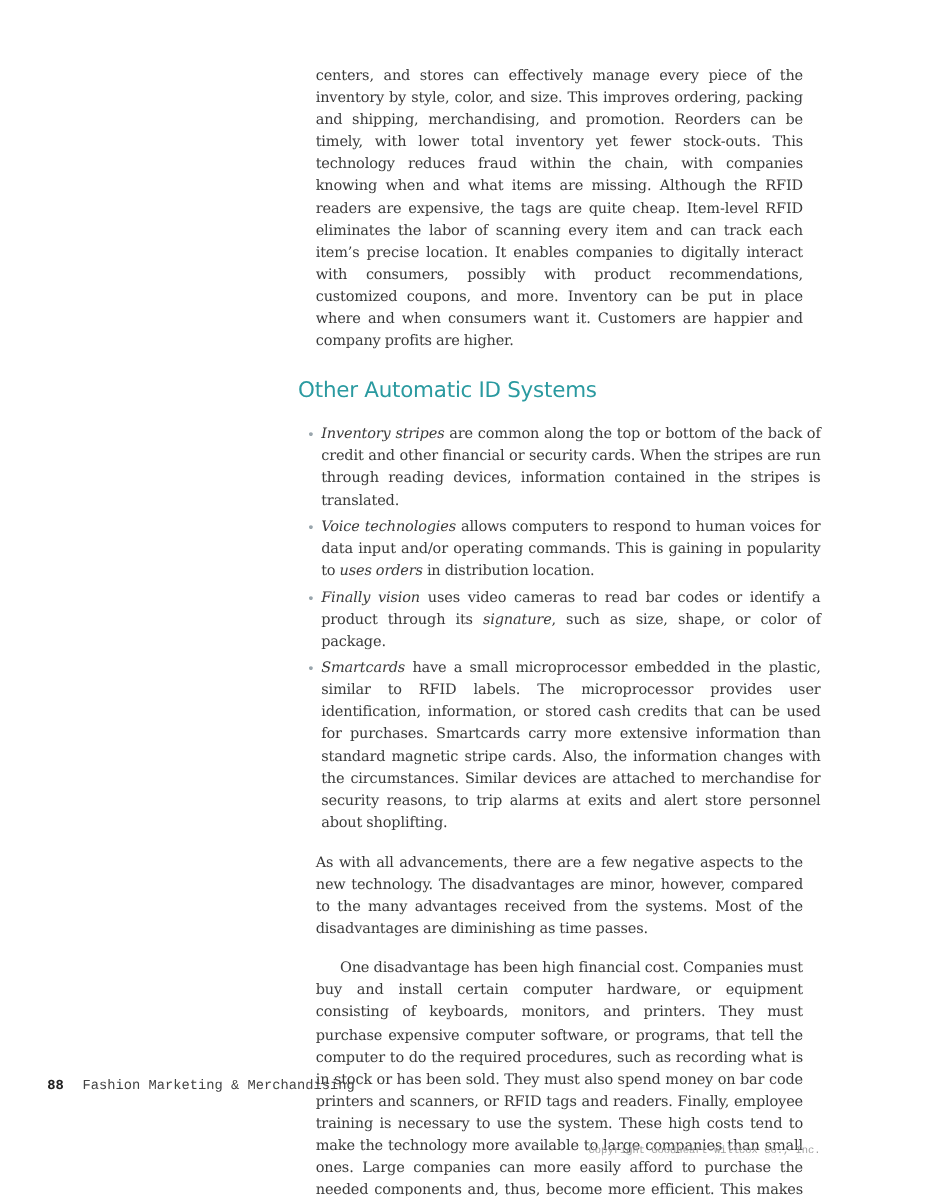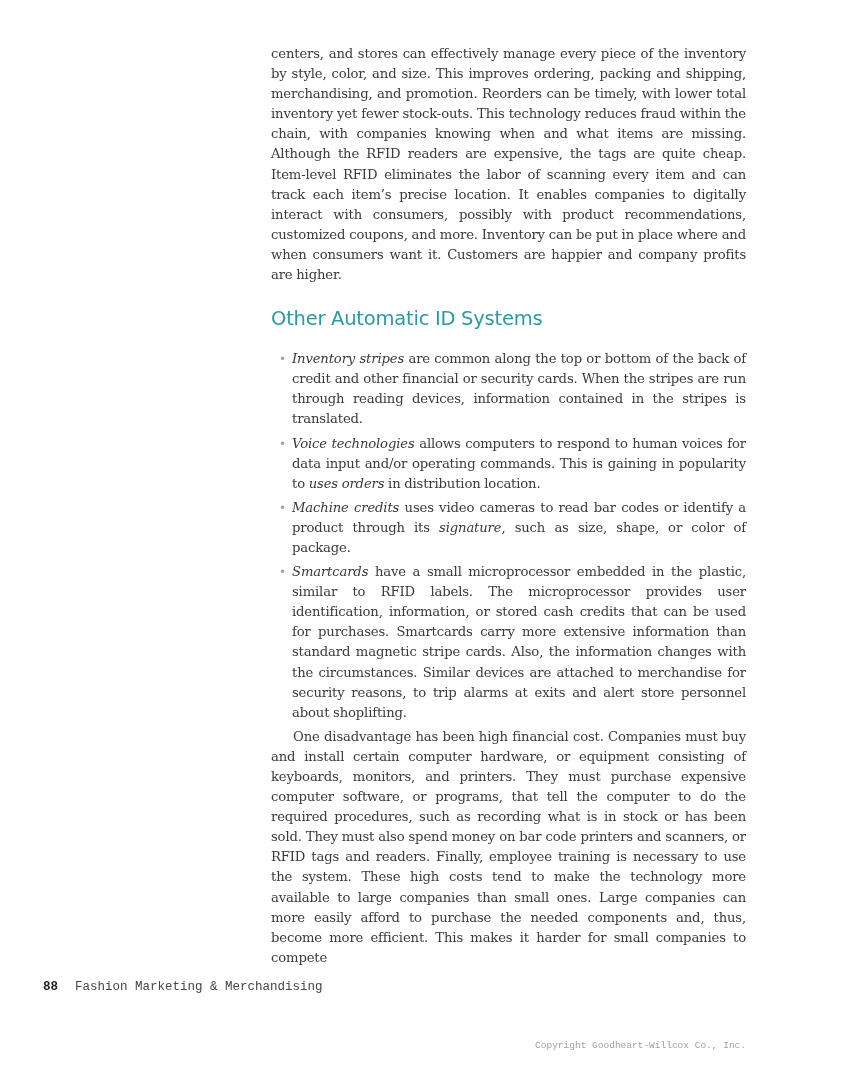--- a/index.html
+++ b/index.html
@@ -20,21 +20,21 @@
       width: 475px;
       font-family: "DejaVu Serif", "Liberation Serif", serif;
       font-size: 13.2px;
       line-height: 20.1px;
       color: #3a3a3a;
       text-align: justify;
       letter-spacing: -0.15px;
       word-spacing: -0.3px;
     }
     .content p {
-      margin: 0;
+      margin: 16px;
     }
     .content p.indent {
       text-indent: 22px;
     }
     .section-heading {
       font-family: "DejaVu Sans", "Liberation Sans", sans-serif;
       font-weight: normal;
       color: #2a9aa0;
       font-size: 19.5px;
       line-height: 24px;
@@ -96,27 +96,28 @@
     <li>
       <span class="bullet">•</span>
       <em>Inventory stripes</em><span> are common along the top or bottom of the back of credit and other financial or security cards. When the stripes are run through reading devices, information contained in the stripes is translated.</span>
     </li>
     <li>
       <span class="bullet">•</span>
       <em>Voice technologies</em><span> allows computers to respond to human voices for data input and/or operating commands. This is gaining in popularity to </span><em>uses orders</em><span> in distribution location.</span>
     </li>
     <li>
       <span class="bullet">•</span>
-      <em>Machine credits</em><span> uses video cameras to read bar codes or identify a product through its </span><em>signature</em><span>, such as size, shape, or color of package.</span>
+      <em>Finally vision</em><span> uses video cameras to read bar codes or identify a product through its </span><em>signature</em><span>, such as size, shape, or color of package.</span>
     </li>
     <li>
       <span class="bullet">•</span>
       <em>Smartcards</em><span> have a small microprocessor embedded in the plastic, similar to RFID labels. The microprocessor provides user identification, information, or stored cash credits that can be used for purchases. Smartcards carry more extensive information than standard magnetic stripe cards. Also, the information changes with the circumstances. Similar devices are attached to merchandise for security reasons, to trip alarms at exits and alert store personnel about shoplifting.</span>
     </li>
   </ul>
 
+  <p>As with all advancements, there are a few negative aspects to the new technology. The disadvantages are minor, however, compared to the many advantages received from the systems. Most of the disadvantages are diminishing as time passes.</p>
   <p class="indent">One disadvantage has been high financial cost. Companies must buy and install certain computer hardware, or equipment consisting of keyboards, monitors, and printers. They must purchase expensive computer software, or programs, that tell the computer to do the required procedures, such as recording what is in stock or has been sold. They must also spend money on bar code printers and scanners, or RFID tags and readers. Finally, employee training is necessary to use the system. These high costs tend to make the technology more available to large companies than small ones. Large companies can more easily afford to purchase the needed components and, thus, become more efficient. This makes it harder for small companies to compete</p>
 </div>
 
 <div class="footer-left">
   <span class="page-num">88</span><span>Fashion Marketing &amp; Merchandising</span>
 </div>
 <div class="footer-right">Copyright Goodheart-Willcox Co., Inc.</div>
 
 </body></html>

